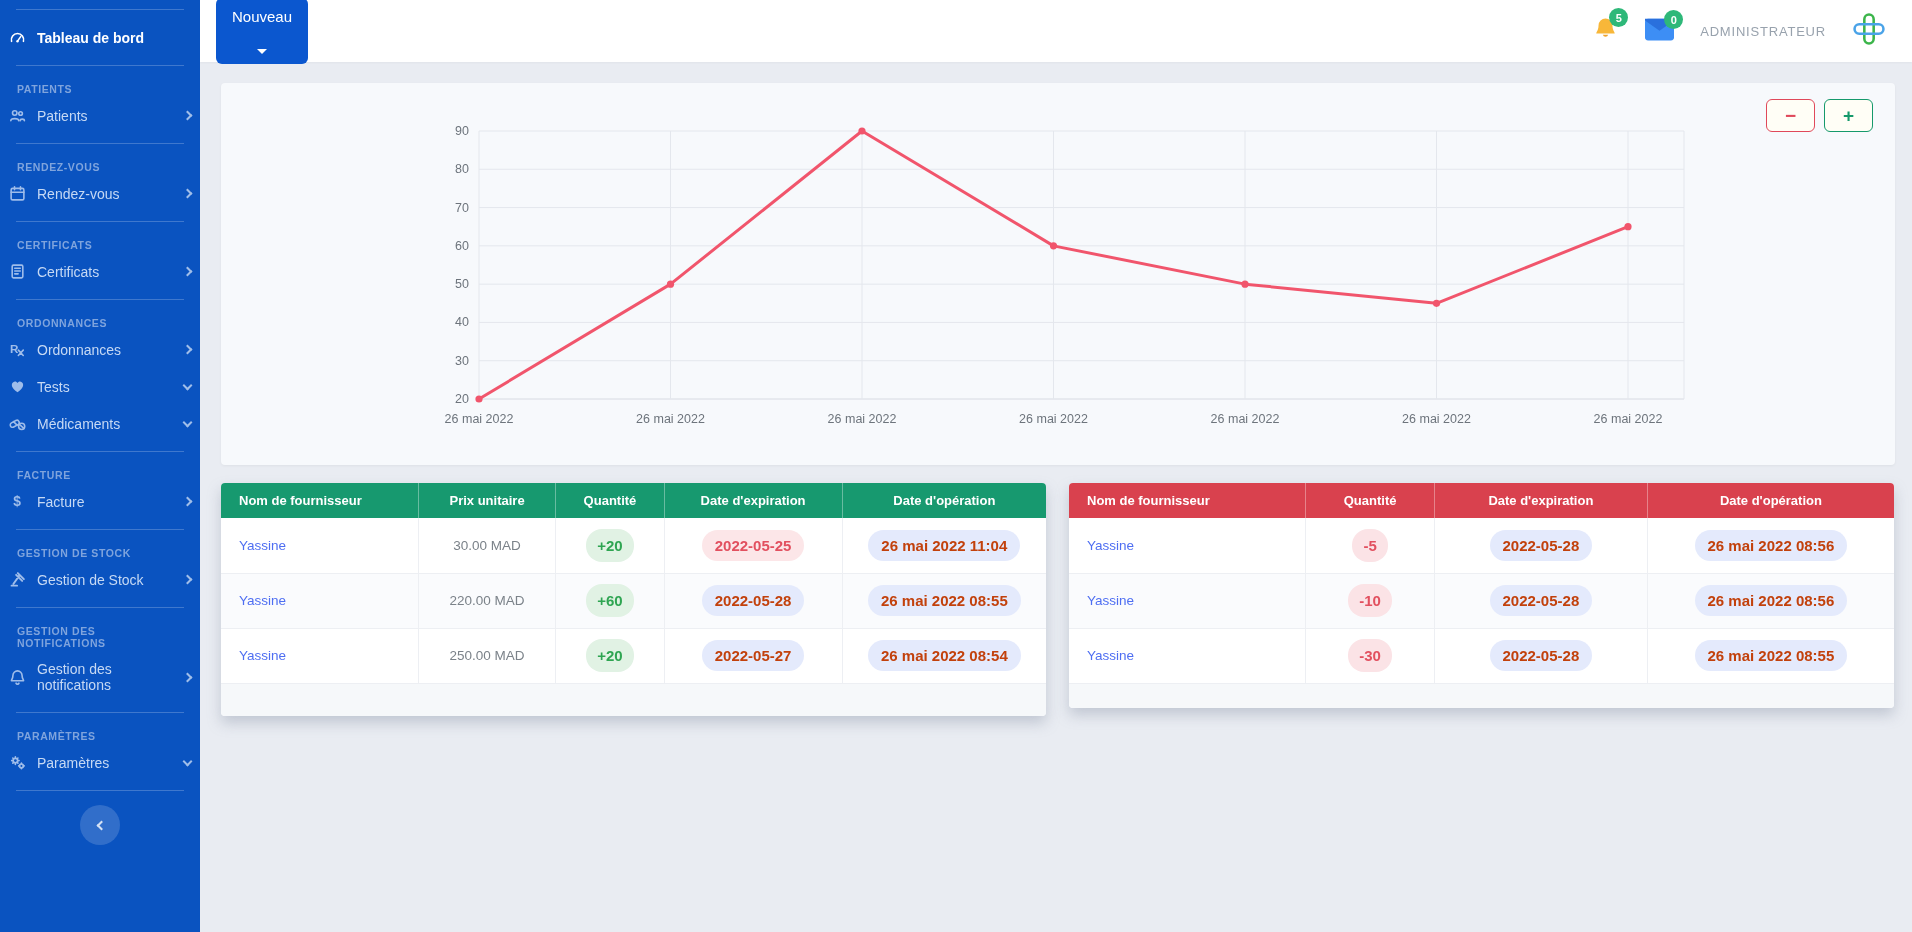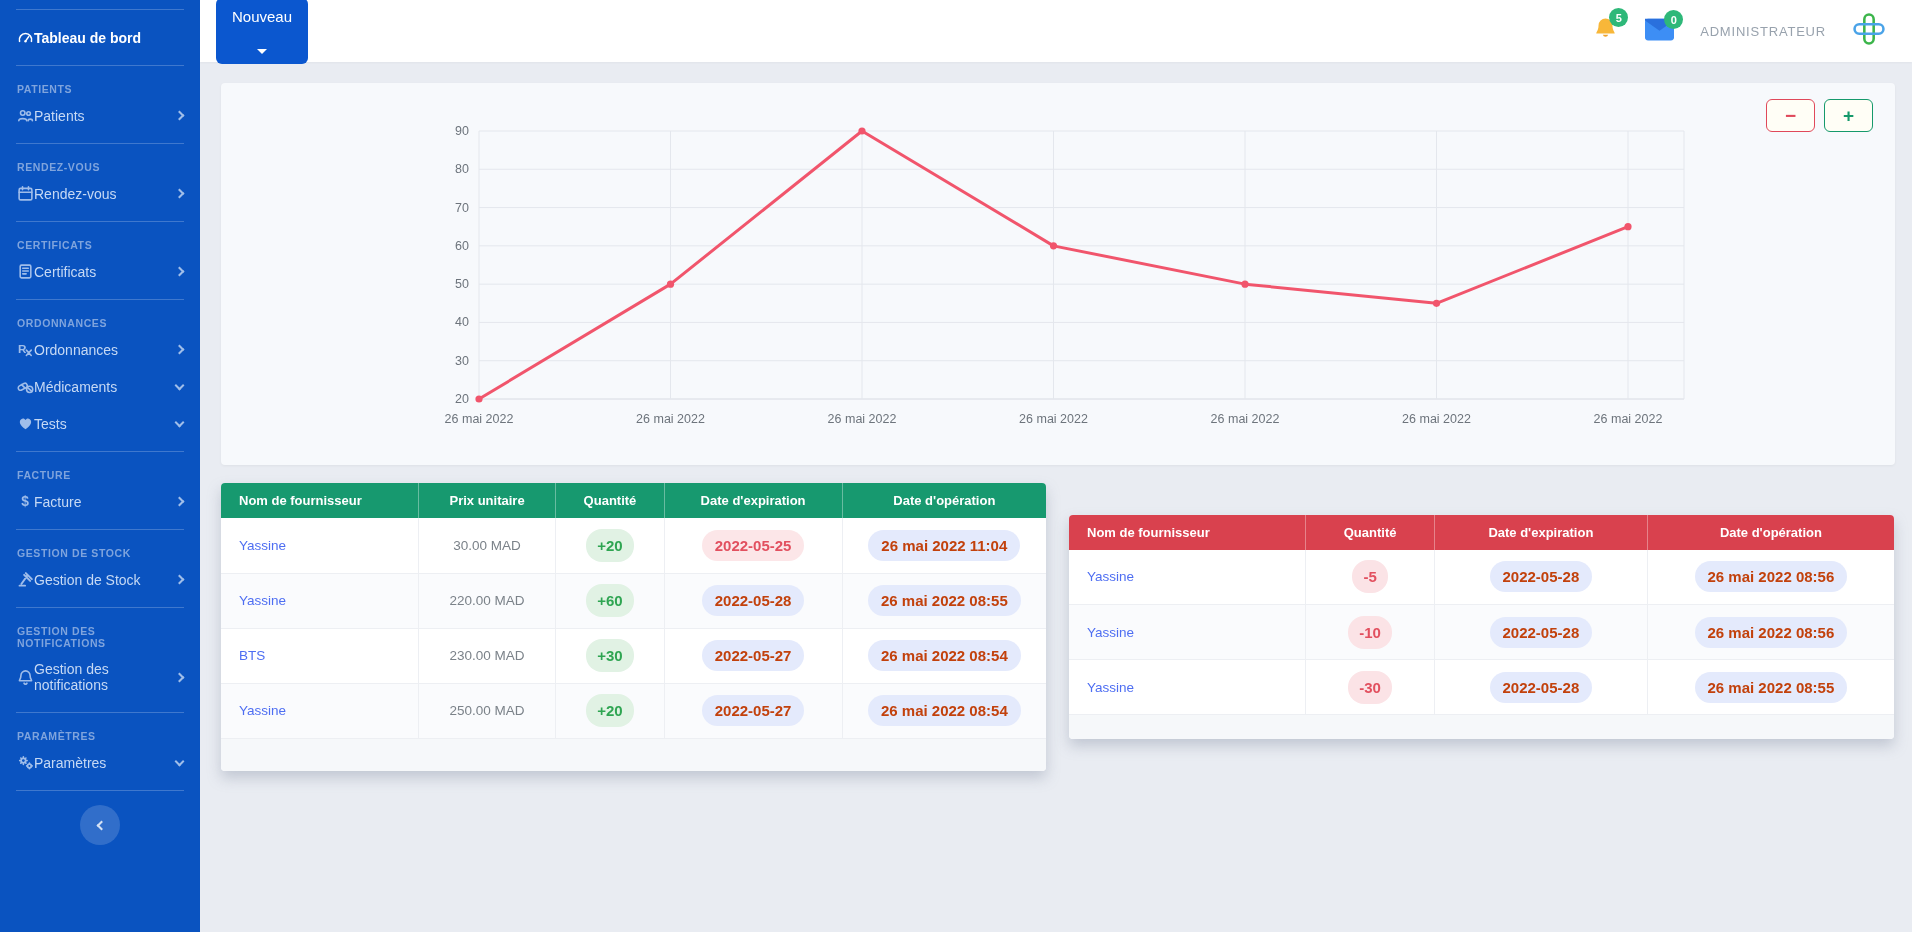--- a/index.html
+++ b/index.html
@@ -9,21 +9,21 @@
   
   .sidebar { position:absolute; left:0; top:0; width:200px; height:932px;
     background:#0a53c0; color:#cfe0f7; z-index:20; }
   .side-head { display:flex; align-items:center; gap:10px; padding:13px 14px 10px 14px; }
   .side-head .brand-logo { flex:0 0 auto; }
   .side-title { color:#fff; font-weight:bold; font-size:15px; line-height:1.45;
     text-align:center; flex:1; letter-spacing:.3px; }
   .side-divider { border-top:1px solid rgba(255,255,255,.22); margin:9px 16px; }
   .side-section { font-size:10.5px; font-weight:bold; letter-spacing:.6px;
     color:#7fa4dd; padding:8px 17px 2px 17px; }
-  .side-item { display:flex; align-items:center; padding:10px 17px;
+  .side-item { display:flex; align-items:center; gap:11px; padding:10px 9px;
     font-size:14px; color:#c6d9f4; cursor:pointer; }
   .side-item .nav-ic { width:17px; height:17px; color:#9fbdea; flex:0 0 auto; }
   .side-item .nav-ic svg { width:17px; height:17px; display:block; }
   .side-item .lbl { flex:1; }
   .side-item.active { color:#ffffff; font-weight:bold; }
   .side-item.active .nav-ic { color:#fff; }
   .chev { width:7px; height:7px; border-right:2px solid currentColor;
     border-bottom:2px solid currentColor; display:inline-block; flex:0 0 auto; opacity:.8; }
   .chev.right { transform:rotate(-45deg); }
   .chev.down  { transform:rotate(45deg); margin-top:-3px; }
@@ -60,21 +60,21 @@
     font-size:19px; font-weight:bold; line-height:1; cursor:pointer; font-family:inherit; }
   .zoom-out { border:1px solid #e0485a; color:#e0485a; }
   .zoom-in  { border:1px solid #15996b; color:#15996b; }
   .chart-legend { display:flex; justify-content:center; align-items:center; gap:8px;
     height:18px; margin-bottom:2px; }
   .legend-swatch { width:34px; height:14px; background:#f1556c; border-radius:2px; }
   .legend-label { font-size:12.5px; color:#4a4f55; }
   .chart-wrap { display:flex; justify-content:center; }
 
   
-  .tables-row { display:flex; gap:23px; margin-top:18px; align-items:center; }
+  .tables-row { display:flex; gap:23px; margin-top:18px; align-items:flex-start; }
   .table-card { width:825px; background:#fff; border-radius:4px;
     box-shadow:0 7px 14px rgba(130,140,160,.38); overflow:hidden; }
   table { width:100%; border-collapse:collapse; table-layout:fixed; }
   th { color:#fff; font-size:13px; font-weight:bold; height:35px; text-align:center;
     border-right:1px solid rgba(255,255,255,.35); }
   th:first-child { text-align:left; padding-left:18px; }
   th:last-child { border-right:none; }
   .hdr-green th { background:#17996f; }
   .hdr-red th { background:#d9414e; }
   td { height:55px; font-size:13.5px; text-align:center; vertical-align:middle;
@@ -156,36 +156,36 @@
             <text x="1" y="11.5" font-size="11" font-weight="bold" fill="currentColor" stroke="none">R</text>
             <path d="M8.8 8.6l4.6 5M13.4 8.6l-4.6 5"></path>
           </svg>
         </span>
         <span class="lbl">Ordonnances</span>
         <span class="chev right"></span>
       </div>
       <div class="side-item">
         <span class="nav-ic">
           <svg viewBox="0 0 16 16" stroke="currentColor" stroke-width="1.5" stroke-linecap="round" stroke-linejoin="round" fill="none">
+            <path d="M8 13.4C2.2 9.6 1.6 5.6 4 3.9c1.6-1.1 3.3-.4 4 .9.7-1.3 2.4-2 4-.9 2.4 1.7 1.8 5.7-4 9.5z" fill="currentColor" stroke="none"></path>
+          </svg>
+        </span>
+        <span class="lbl">Tests</span>
+        <span class="chev down"></span>
+      </div>
+      <div class="side-item">
+        <span class="nav-ic">
+          <svg viewBox="0 0 16 16" stroke="currentColor" stroke-width="1.5" stroke-linecap="round" stroke-linejoin="round" fill="none">
             <rect x="0.9" y="6.1" width="9" height="4.3" rx="2.15" transform="rotate(-28 5.4 8.2)" fill="none"></rect>
             <path d="M4.3 6.2l3.3 3.3"></path>
             <circle cx="11.9" cy="10.7" r="2.9" fill="none"></circle>
             <path d="M9.7 8.8l4.3 3.8"></path>
           </svg>
         </span>
         <span class="lbl">Médicaments</span>
-        <span class="chev down"></span>
-      </div>
-      <div class="side-item">
-        <span class="nav-ic">
-          <svg viewBox="0 0 16 16" stroke="currentColor" stroke-width="1.5" stroke-linecap="round" stroke-linejoin="round" fill="none">
-            <path d="M8 13.4C2.2 9.6 1.6 5.6 4 3.9c1.6-1.1 3.3-.4 4 .9.7-1.3 2.4-2 4-.9 2.4 1.7 1.8 5.7-4 9.5z" fill="currentColor" stroke="none"></path>
-          </svg>
-        </span>
-        <span class="lbl">Tests</span>
         <span class="chev down"></span>
       </div>
       <div class="side-divider"></div>
       <div class="side-section">FACTURE</div>
       <div class="side-item">
         <span class="nav-ic">
           <svg viewBox="0 0 16 16" stroke="currentColor" stroke-width="1.5" stroke-linecap="round" stroke-linejoin="round" fill="none">
             <text x="4" y="12.6" font-size="13" font-weight="bold" fill="currentColor" stroke="none">$</text>
           </svg>
         </span>
@@ -354,27 +354,20 @@
             <td><span class="pill pill-blue">26 mai 2022 11:04</span></td>
           </tr>
           <tr>
             <td class="cell-supplier"><a class="supplier-link">Yassine</a></td>
             <td class="cell-price">220.00 MAD</td>
             <td><span class="pill pill-qty pill-green">+60</span></td>
             <td><span class="pill pill-blue">2022-05-28</span></td>
             <td><span class="pill pill-blue">26 mai 2022 08:55</span></td>
           </tr>
           <tr>
-            <td class="cell-supplier"><a class="supplier-link">BTS</a></td>
-            <td class="cell-price">230.00 MAD</td>
-            <td><span class="pill pill-qty pill-green">+30</span></td>
-            <td><span class="pill pill-blue">2022-05-27</span></td>
-            <td><span class="pill pill-blue">26 mai 2022 08:54</span></td>
-          </tr>
-          <tr>
             <td class="cell-supplier"><a class="supplier-link">Yassine</a></td>
             <td class="cell-price">250.00 MAD</td>
             <td><span class="pill pill-qty pill-green">+20</span></td>
             <td><span class="pill pill-blue">2022-05-27</span></td>
             <td><span class="pill pill-blue">26 mai 2022 08:54</span></td>
           </tr>
         </tbody>
       </table>
       <div class="table-foot"></div>
     </section>

